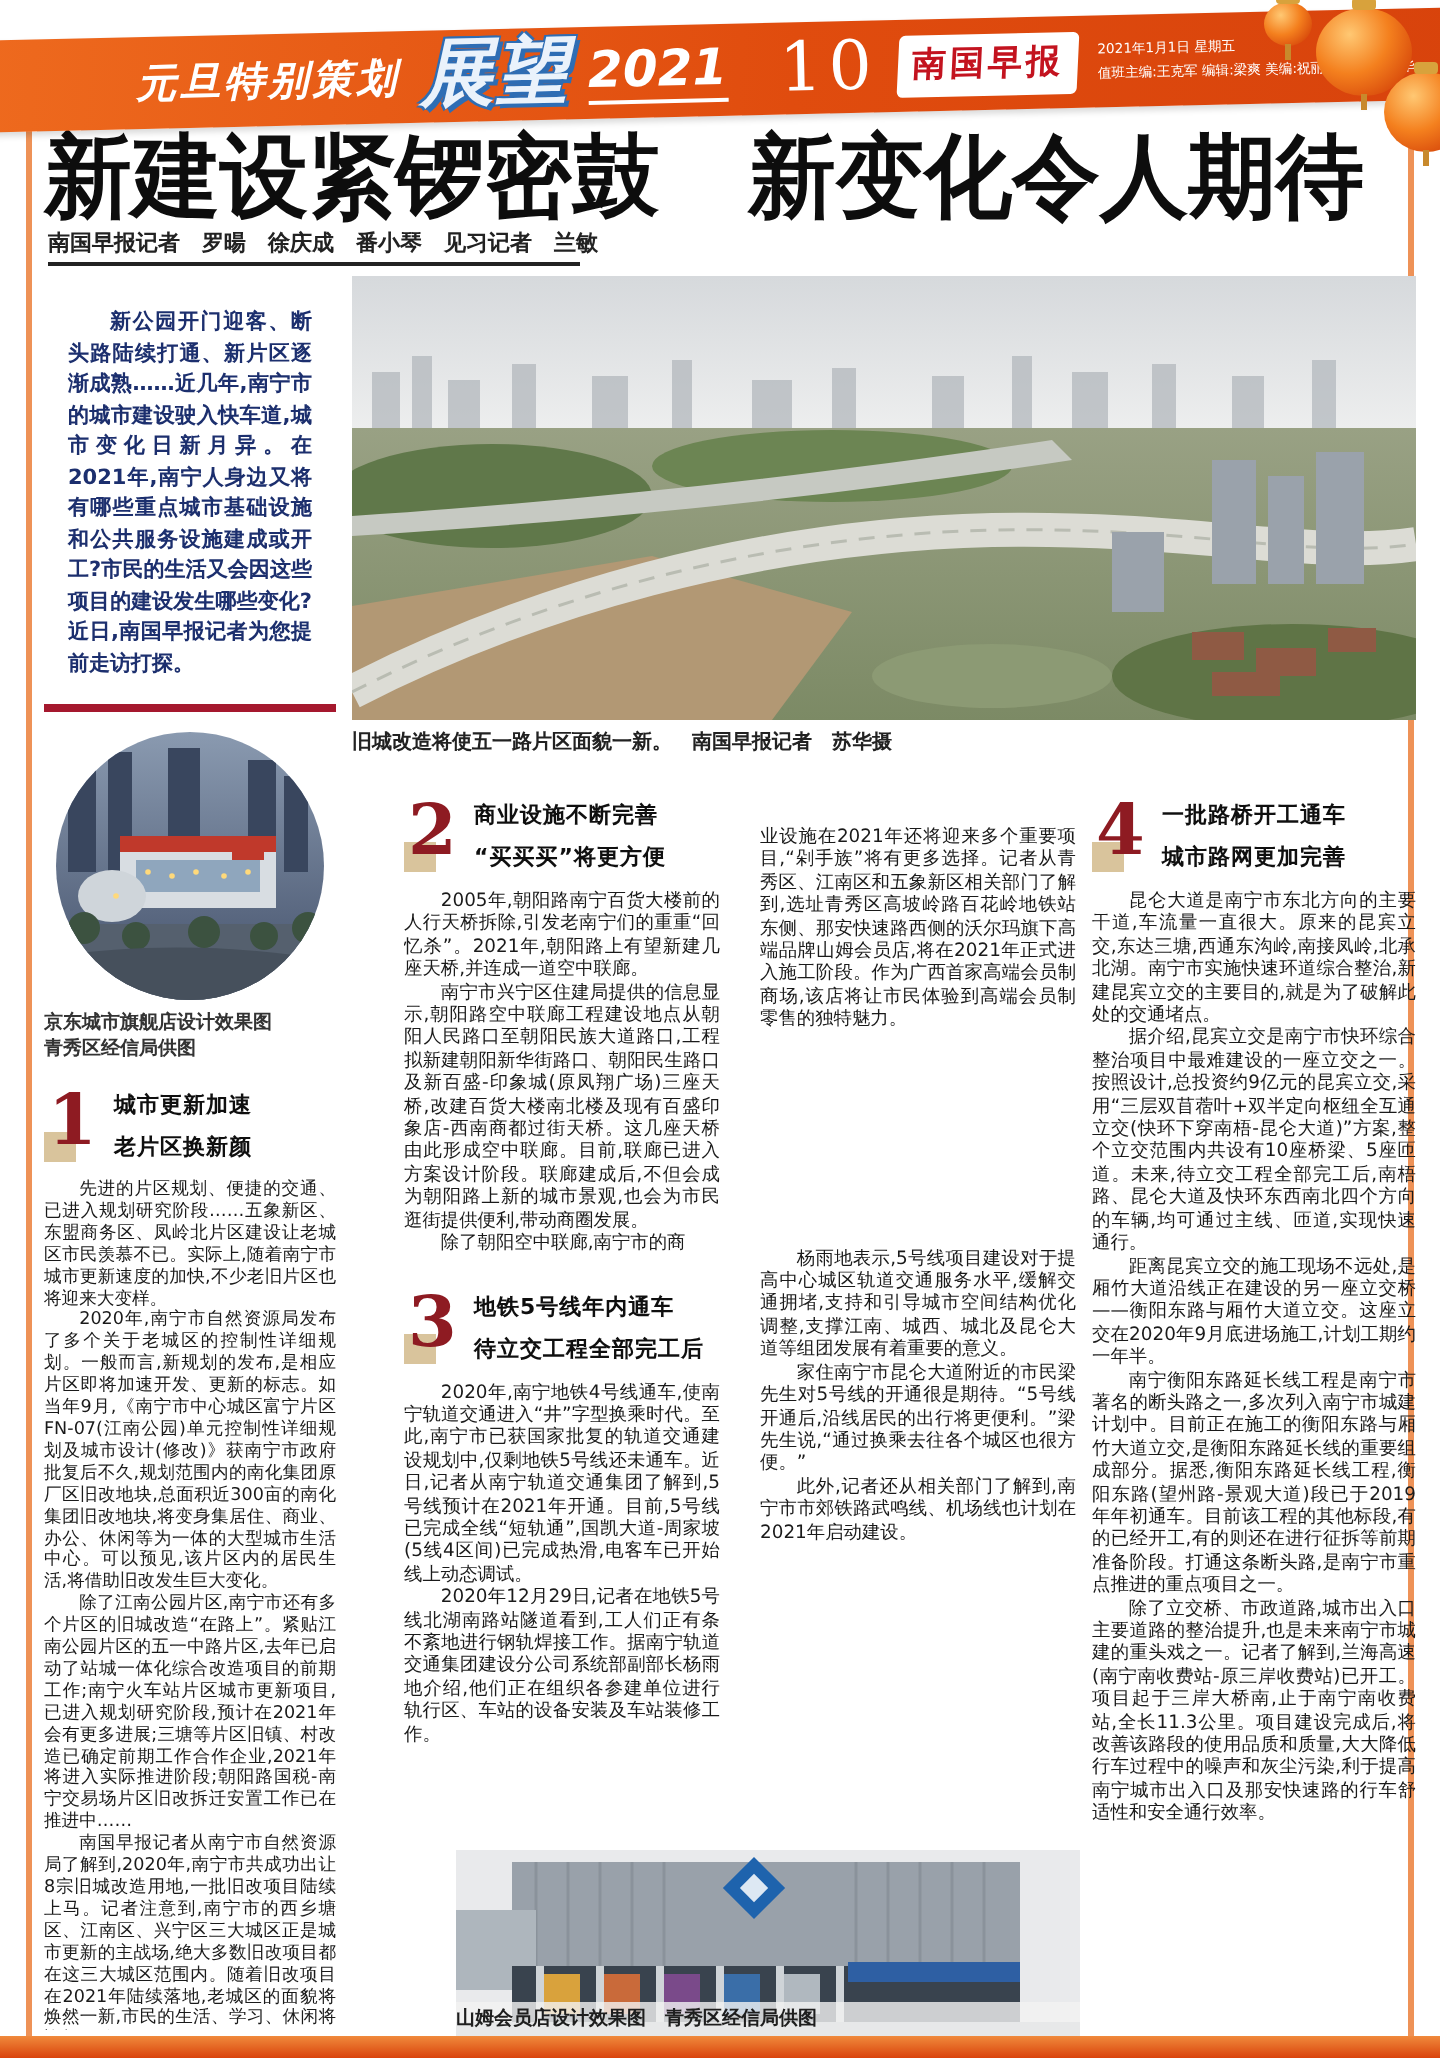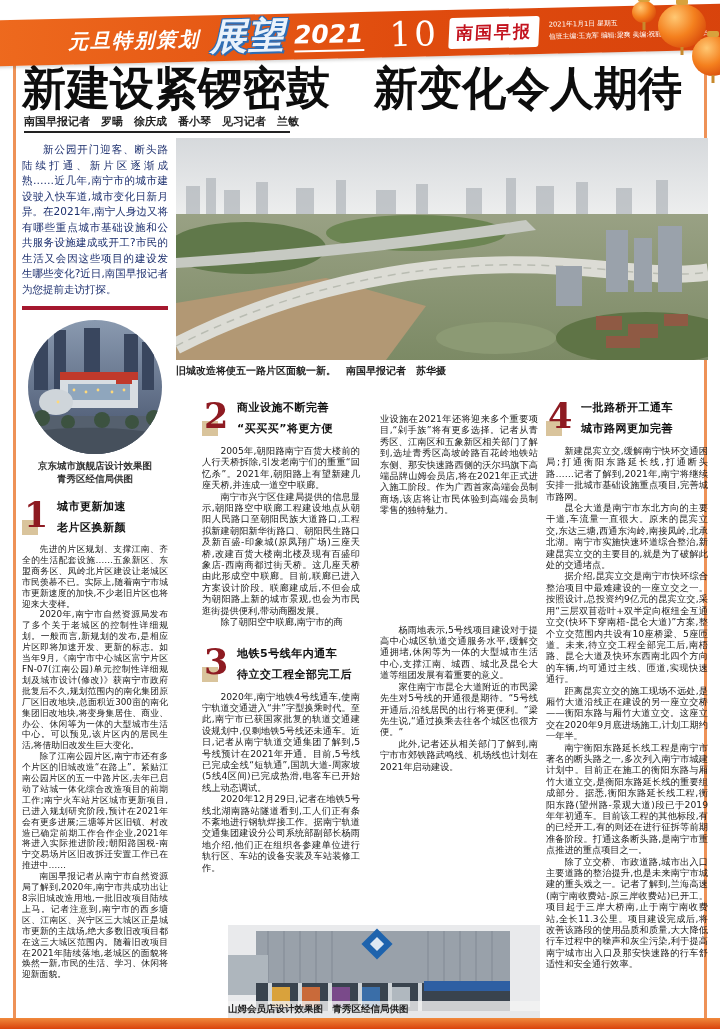--- a/index.html
+++ b/index.html
@@ -62,24 +62,24 @@
   .bottom-caption{position:absolute;left:0;right:0;bottom:0;text-align:left;font-size:9.5px;
                   font-weight:bold;color:#1e1e1e;background:rgba(242,242,242,.8);padding:2px 0;}
 
   
   .col{position:absolute;overflow:hidden;}
   .col1{left:22px;top:142px;width:146px;height:873px;}
   .col2{left:202px;top:396px;width:158px;height:527px;}
   .col3{left:380px;top:396px;width:158px;height:527px;}
   .col4{left:546px;top:396px;width:162px;height:620px;}
 
-  .intro{margin:0;color:#1c2f6e;font-size:10.5px;line-height:15.5px;text-align:justify;
-         text-indent:2em;font-weight:400;}
+  .intro{margin:12px;color:#1c2f6e;font-size:10.5px;line-height:15.5px;text-align:justify;
+         text-indent:2em;font-weight:700;}
   .divider{height:4px;background:#a5182e;margin-top:9px;}
-  .photo-caption-small{font-size:9.5px;color:#333;text-align:center;line-height:13px;
+  .photo-caption-small{font-size:9.5px;color:#333;text-align:left;line-height:13px;
                        margin-top:5px;font-weight:bold;}
 
   .sec-head{display:flex;gap:7px;margin-top:10px;margin-bottom:6px;align-items:flex-start;}
   .sec-num{position:relative;width:28px;height:42px;flex:none;}
   .sec-num .badge{position:absolute;left:-1px;bottom:2px;width:17px;height:15px;background:#d9c49c;}
   .sec-num .numeral{position:absolute;left:2px;top:0;font-family:"DejaVu Serif",serif;
                     font-size:35px;font-weight:bold;color:#8e1b22;line-height:40px;}
   .sec-titles{font-size:11px;font-weight:900;color:#0f0f0f;line-height:21px;letter-spacing:.5px;padding-top:1px;}
 
   .para{margin:0;text-align:justify;text-indent:2em;color:#1a1a1a;}
@@ -230,21 +230,21 @@
     <div class="sec-head">
       <span class="sec-num">
         <span class="badge"></span>
         <span class="numeral">1</span>
       </span>
       <span class="sec-titles">
         <div>城市更新加速</div>
         <div>老片区换新颜</div>
       </span>
     </div>
-    <p class="para b1">先进的片区规划、支撑江南、齐全的生活配套设施……五象新区、东盟商务区、凤岭北片区建设让老城区市民羡慕不已。实际上,随着南宁市城市更新速度的加快,不少老旧片区也将迎来大变样。</p>
+    <p class="para b1">先进的片区规划、便捷的交通、已进入规划研究阶段……五象新区、东盟商务区、凤岭北片区建设让老城区市民羡慕不已。实际上,随着南宁市城市更新速度的加快,不少老旧片区也将迎来大变样。</p>
     <p class="para b1">2020年,南宁市自然资源局发布了多个关于老城区的控制性详细规划。一般而言,新规划的发布,是相应片区即将加速开发、更新的标志。如当年9月,《南宁市中心城区富宁片区FN-07(江南公园)单元控制性详细规划及城市设计(修改)》获南宁市政府批复后不久,规划范围内的南化集团原厂区旧改地块,总面积近300亩的南化集团旧改地块,将变身集居住、商业、办公、休闲等为一体的大型城市生活中心。可以预见,该片区内的居民生活,将借助旧改发生巨大变化。</p>
     <p class="para b1">除了江南公园片区,南宁市还有多个片区的旧城改造“在路上”。紧贴江南公园片区的五一中路片区,去年已启动了站城一体化综合改造项目的前期工作;南宁火车站片区城市更新项目,已进入规划研究阶段,预计在2021年会有更多进展;三塘等片区旧镇、村改造已确定前期工作合作企业,2021年将进入实际推进阶段;朝阳路国税-南宁交易场片区旧改拆迁安置工作已在推进中……</p>
     <p class="para b1">南国早报记者从南宁市自然资源局了解到,2020年,南宁市共成功出让8宗旧城改造用地,一批旧改项目陆续上马。记者注意到,南宁市的西乡塘区、江南区、兴宁区三大城区正是城市更新的主战场,绝大多数旧改项目都在这三大城区范围内。随着旧改项目在2021年陆续落地,老城区的面貌将焕然一新,市民的生活、学习、休闲将迎新面貌。</p>
   </div>
 
   <div class="col col2">
     <div class="sec-head" style="margin-top:0">
       <span class="sec-num">
         <span class="badge"></span>
         <span class="numeral">2</span>
@@ -268,37 +268,36 @@
       </span>
     </div>
     <p class="para b2">2020年,南宁地铁4号线通车,使南宁轨道交通进入“井”字型换乘时代。至此,南宁市已获国家批复的轨道交通建设规划中,仅剩地铁5号线还未通车。近日,记者从南宁轨道交通集团了解到,5号线预计在2021年开通。目前,5号线已完成全线“短轨通”,国凯大道-周家坡(5线4区间)已完成热滑,电客车已开始线上动态调试。</p>
     <p class="para b2">2020年12月29日,记者在地铁5号线北湖南路站隧道看到,工人们正有条不紊地进行钢轨焊接工作。据南宁轨道交通集团建设分公司系统部副部长杨雨地介绍,他们正在组织各参建单位进行轨行区、车站的设备安装及车站装修工作。</p>
 
   </div>
 
   <div class="col col3">
     <p class="para b2 cont">业设施在2021年还将迎来多个重要项目,“剁手族”将有更多选择。记者从青秀区、江南区和五象新区相关部门了解到,选址青秀区高坡岭路百花岭地铁站东侧、那安快速路西侧的沃尔玛旗下高端品牌山姆会员店,将在2021年正式进入施工阶段。作为广西首家高端会员制商场,该店将让市民体验到高端会员制零售的独特魅力。</p>
     <div class="spacer"></div>
-    <p class="para b2">杨雨地表示,5号线项目建设对于提高中心城区轨道交通服务水平,缓解交通拥堵,休闲等为一体的大型城市生活中心,支撑江南、城西、城北及昆仑大道等组团发展有着重要的意义。</p>
+    <p class="para b2">杨雨地表示,5号线项目建设对于提高中心城区轨道交通服务水平,缓解交通拥堵,支持和引导城市空间结构优化调整,支撑江南、城西、城北及昆仑大道等组团发展有着重要的意义。</p>
     <p class="para b2">家住南宁市昆仑大道附近的市民梁先生对5号线的开通很是期待。“5号线开通后,沿线居民的出行将更便利。”梁先生说,“通过换乘去往各个城区也很方便。”</p>
     <p class="para b2">此外,记者还从相关部门了解到,南宁市市郊铁路武鸣线、机场线也计划在2021年启动建设。</p>
   </div>
 
   <div class="col col4">
     <div class="sec-head" style="margin-top:0">
       <span class="sec-num">
         <span class="badge"></span>
         <span class="numeral">4</span>
       </span>
       <span class="sec-titles">
         <div>一批路桥开工通车</div>
         <div>城市路网更加完善</div>
       </span>
     </div>
-    <p class="para b2">新建昆宾立交,缓解南宁快环交通困局;打通衡阳东路延长线,打通断头路……记者了解到,2021年,南宁将继续安排一批城市基础设施重点项目,完善城市路网。</p>
     <p class="para b2">昆仑大道是南宁市东北方向的主要干道,车流量一直很大。原来的昆宾立交,东达三塘,西通东沟岭,南接凤岭,北承北湖。南宁市实施快速环道综合整治,新建昆宾立交的主要目的,就是为了破解此处的交通堵点。</p>
     <p class="para b2">据介绍,昆宾立交是南宁市快环综合整治项目中最难建设的一座立交之一。按照设计,总投资约9亿元的昆宾立交,采用“三层双苜蓿叶+双半定向枢纽全互通立交(快环下穿南梧-昆仑大道)”方案,整个立交范围内共设有10座桥梁、5座匝道。未来,待立交工程全部完工后,南梧路、昆仑大道及快环东西南北四个方向的车辆,均可通过主线、匝道,实现快速通行。</p>
     <p class="para b2">距离昆宾立交的施工现场不远处,是厢竹大道沿线正在建设的另一座立交桥——衡阳东路与厢竹大道立交。这座立交在2020年9月底进场施工,计划工期约一年半。</p>
     <p class="para b2">南宁衡阳东路延长线工程是南宁市著名的断头路之一,多次列入南宁市城建计划中。目前正在施工的衡阳东路与厢竹大道立交,是衡阳东路延长线的重要组成部分。据悉,衡阳东路延长线工程,衡阳东路(望州路-景观大道)段已于2019年年初通车。目前该工程的其他标段,有的已经开工,有的则还在进行征拆等前期准备阶段。打通这条断头路,是南宁市重点推进的重点项目之一。</p>
     <p class="para b2">除了立交桥、市政道路,城市出入口主要道路的整治提升,也是未来南宁市城建的重头戏之一。记者了解到,兰海高速(南宁南收费站-原三岸收费站)已开工。项目起于三岸大桥南,止于南宁南收费站,全长11.3公里。项目建设完成后,将改善该路段的使用品质和质量,大大降低行车过程中的噪声和灰尘污染,利于提高南宁城市出入口及那安快速路的行车舒适性和安全通行效率。</p>
   </div>
 
   <div class="bottom-photo">
     <svg viewBox="0 0 312 93" preserveAspectRatio="none">
       <rect width="312" height="93" fill="#e9eaec"></rect>

